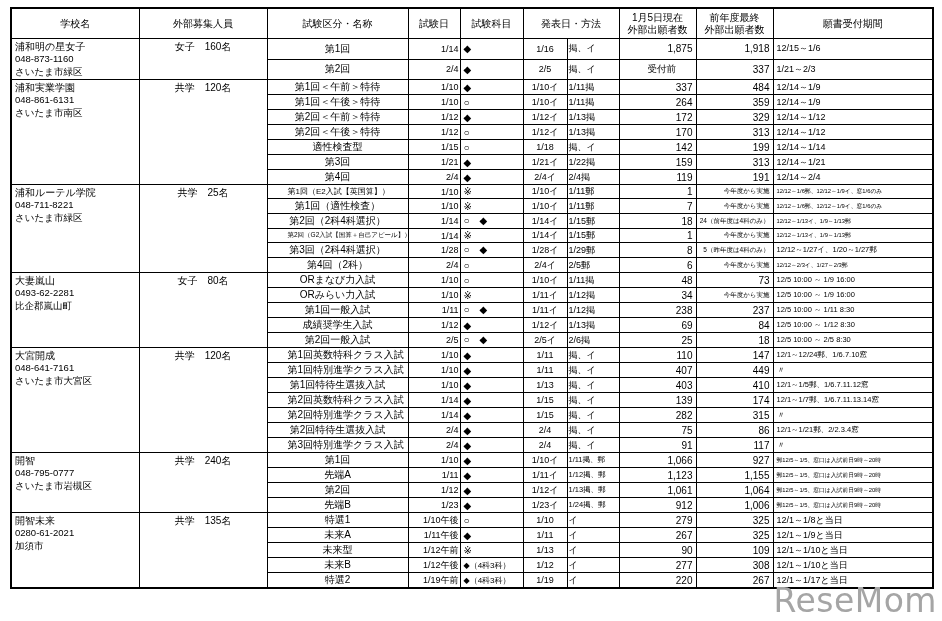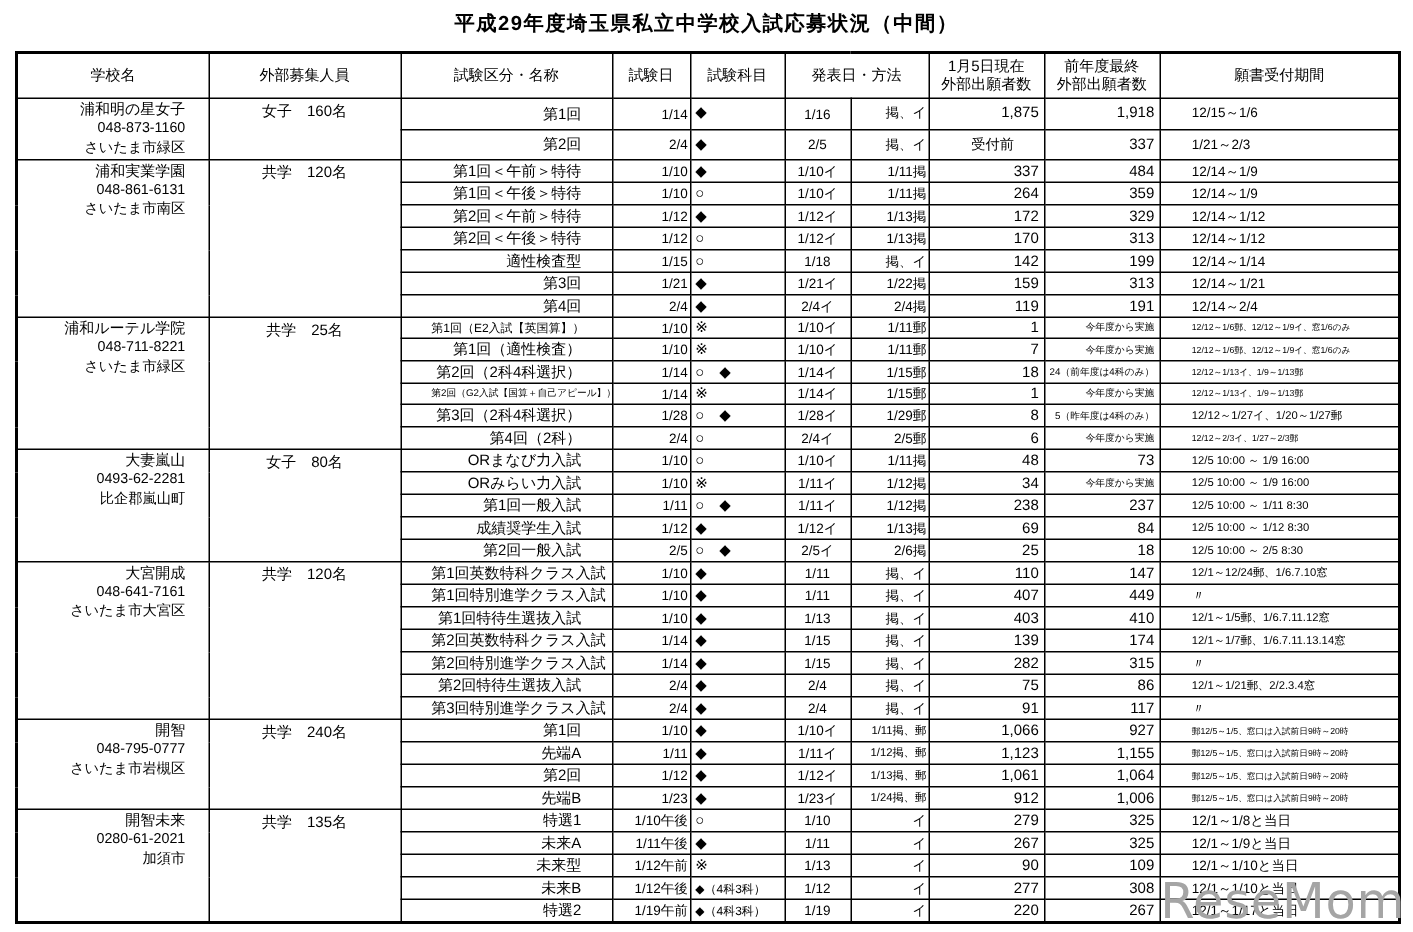--- a/index.html
+++ b/index.html
@@ -8,50 +8,49 @@
     font-family:"Liberation Sans","DejaVu Sans",sans-serif;color:#000;
   }
   .page{padding:7px 10px 0 10px;}
   .title{text-align:center;font-weight:bold;font-size:13.5px;letter-spacing:1px;margin-bottom:9px;}
   .sort-note{text-align:right;font-size:9.5px;margin-bottom:2px;}
   table.apptable{border-collapse:collapse;table-layout:fixed;width:922px;border:2px solid #000;}
   th,td{border:1px solid #000;overflow:hidden;white-space:nowrap;}
   thead th{font-weight:normal;text-align:center;font-size:10px;height:27px;line-height:1.2;padding:1px 0;}
   tbody tr{height:14px;}
   td{font-size:10px;padding:0 2px;}
-  td.school{vertical-align:top;text-align:right;padding:1px 15px;line-height:1.32;}
+  td.school{vertical-align:top;text-align:left;padding:1px 3px;line-height:1.32;}
   .sname{font-size:10px;}
   .sline{font-size:9.5px;}
   td.recruit{vertical-align:top;text-align:center;padding:1px 4px;font-size:10px;}
-  td.exam{text-align:right;padding:0 20px;}
+  td.exam{text-align:center;padding:0 20px;}
   td.exam.sm{font-size:8px;}
   td.exam.xs{font-size:6.5px;}
   td.date{text-align:right;font-size:9px;padding:0 1px;}
   td.subj{text-align:left;padding:0 3px;}
   td.subj.sm{font-size:8px;}
   td.pubd{text-align:center;font-size:9px;padding:0 1px;}
-  td.pubh{text-align:right;font-size:9px;padding:0 1px;}
+  td.pubh{text-align:left;font-size:9px;padding:0 1px;}
   td.pubh.sm{font-size:7.5px;}
   td.num{text-align:right;padding:0 3px;}
   td.num.left{text-align:left;font-size:9.5px;padding-left:28px;}
   td.num.xs{font-size:6.5px;}
-  td.period{text-align:left;padding:0 21px;font-size:9px;}
+  td.period{text-align:left;padding:0 3px;font-size:9px;}
   td.period.s{font-size:7.5px;}
   td.period.xs{font-size:5.8px;}
   .watermark{
     position:absolute;right:5px;bottom:1px;
     font-family:"DejaVu Sans",sans-serif;font-weight:normal;
     font-size:33px;letter-spacing:0.5px;color:#a5a5a5;
   }
 </style>
 </head>
 <body>
 
 <div class="page">
-  <div class="title">平成29年度埼玉県私立中学校入試応募状況（中間）</div>
   <table class="apptable">
     <colgroup>
       <col style="width:128px">
         <col style="width:128px">
         <col style="width:141px">
       <col style="width:52px">
         <col style="width:63px">
       <col style="width:44px">
         <col style="width:52px">
       <col style="width:77px">

